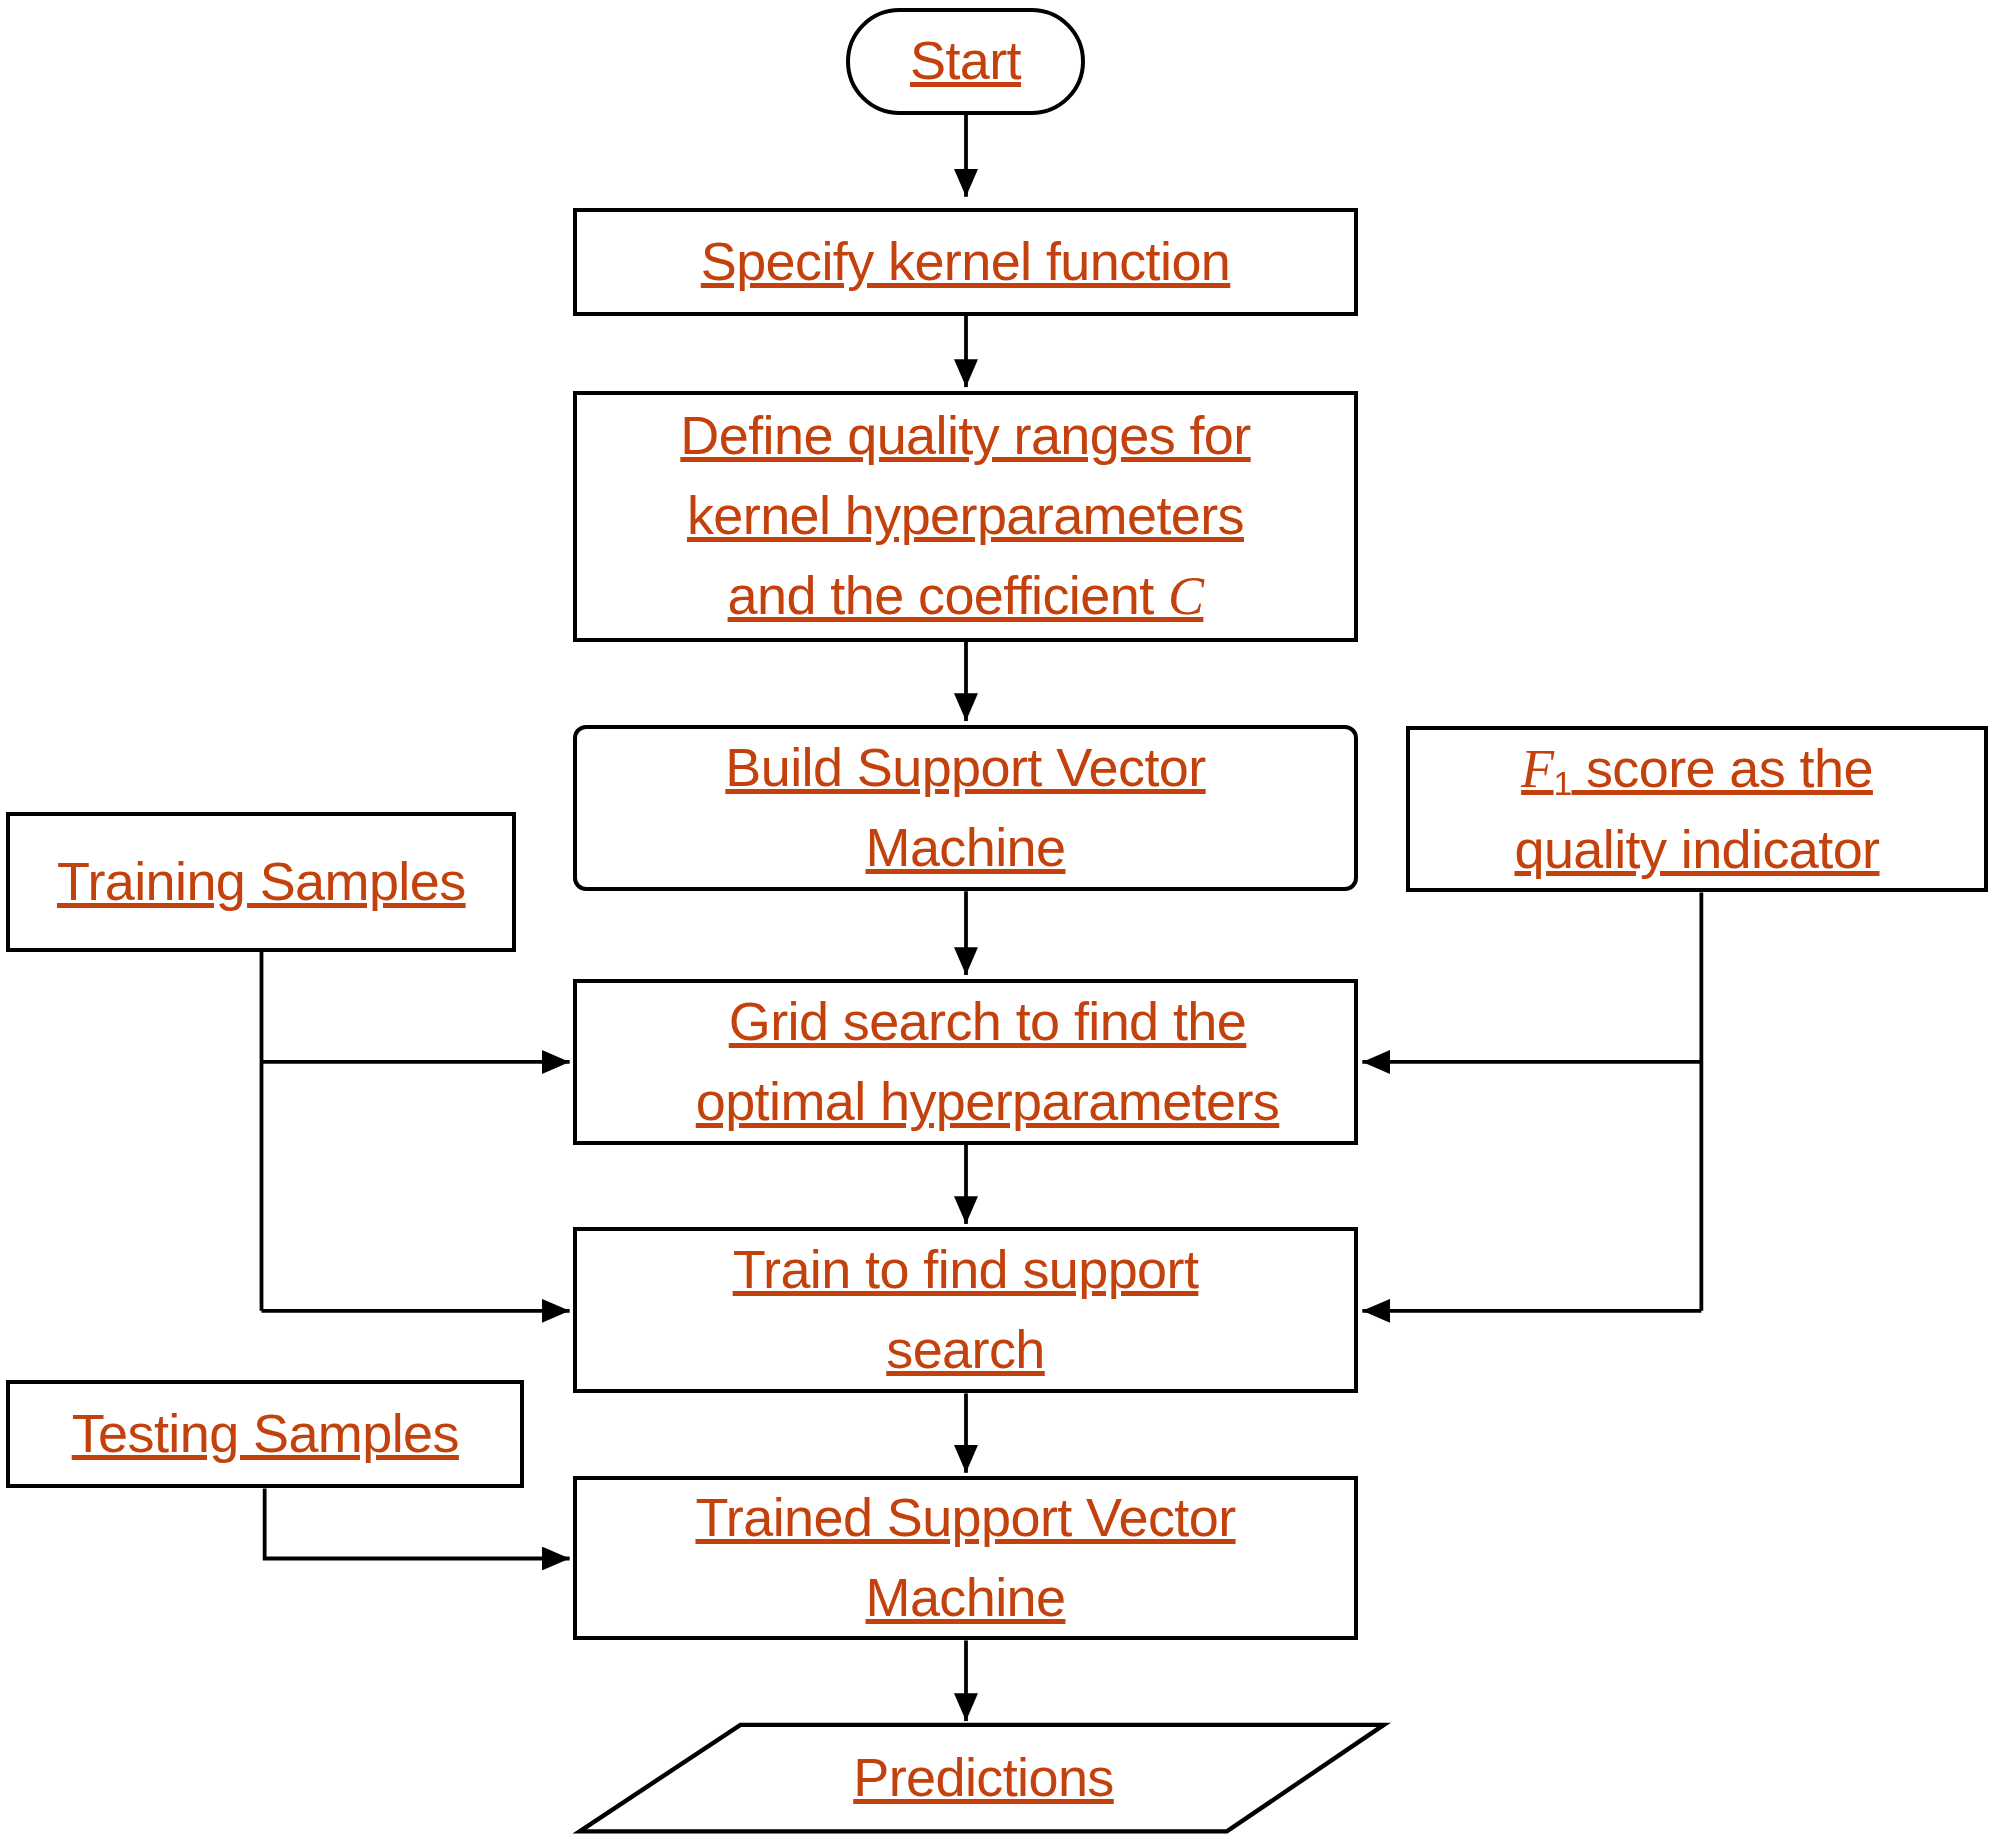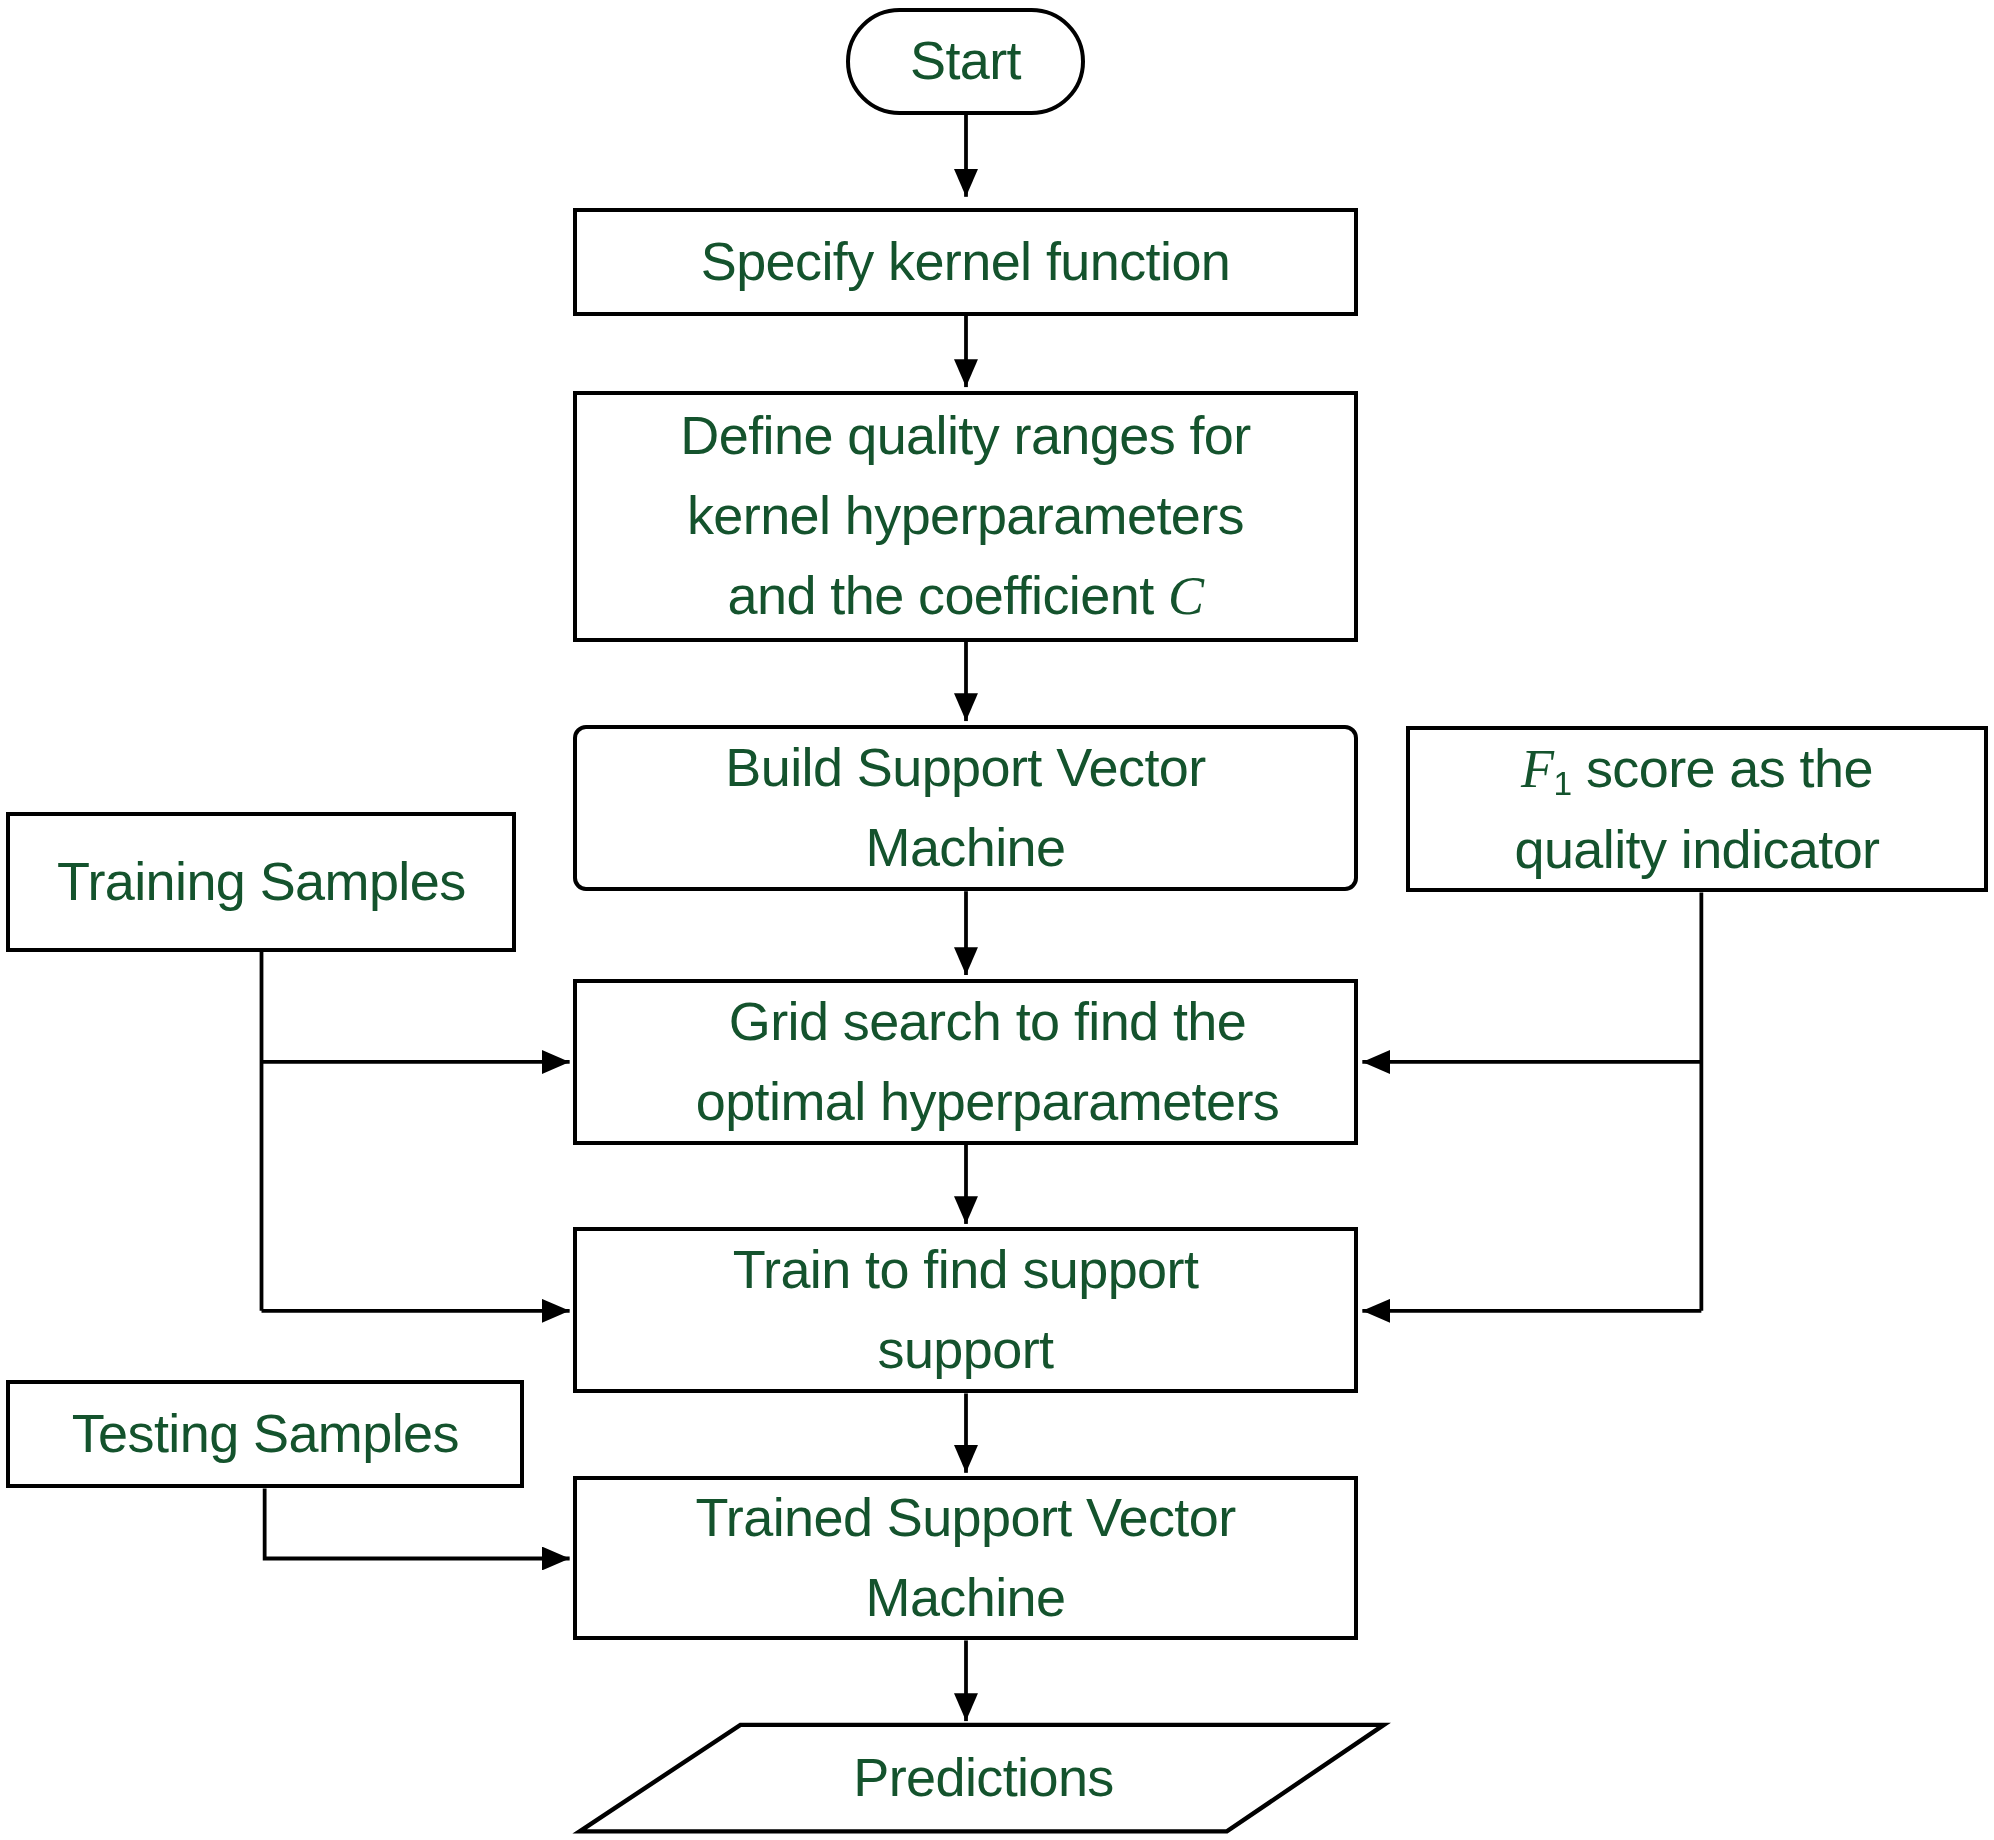--- a/index.html
+++ b/index.html
@@ -9,30 +9,31 @@
     overflow: hidden;
     font-family: "Liberation Sans", sans-serif;
   }
   .canvas { position: relative; width: 1995px; height: 1841px; }
   svg.edges { position: absolute; left: 0; top: 0; }
   .node {
     position: absolute;
     box-sizing: border-box;
     background: #ffffff;
     border: 4.4px solid #000000;
-    color: #14532d;
+    color: #c2410c;
     display: flex;
     flex-direction: column;
     align-items: center;
     justify-content: center;
     text-align: right;
     font-size: 54px;
     line-height: 1.48;
     letter-spacing: -0.6px;
     white-space: nowrap;
+    text-decoration: underline;
   }
   .node.terminator { border-radius: 60px; }
   .node.no-border { border: none; background: transparent; }
   .math {
     font-family: "Liberation Serif", serif;
     font-style: italic;
   }
   .sub {
     font-size: 0.62em;
     vertical-align: -0.25em;
@@ -102,21 +103,21 @@
     <span class="line">quality indicator</span>
   </div>
 
   <div class="node" style="left:573px; top:979px; width:785px; height:166px;padding-left:44px;">
     <span class="line">Grid search to find the</span>
     <span class="line">optimal hyperparameters</span>
   </div>
 
   <div class="node" style="left:573px; top:1227px; width:785px; height:166px;">
     <span class="line">Train to find support</span>
-    <span class="line">support</span>
+    <span class="line">search</span>
   </div>
 
   <div class="node" style="left:6.3px; top:1380px; width:518px; height:108px;">
     <span class="line">Testing Samples</span>
   </div>
 
   <div class="node" style="left:573px; top:1476px; width:785px; height:164px;">
     <span class="line">Trained Support Vector</span>
     <span class="line">Machine</span>
   </div>

